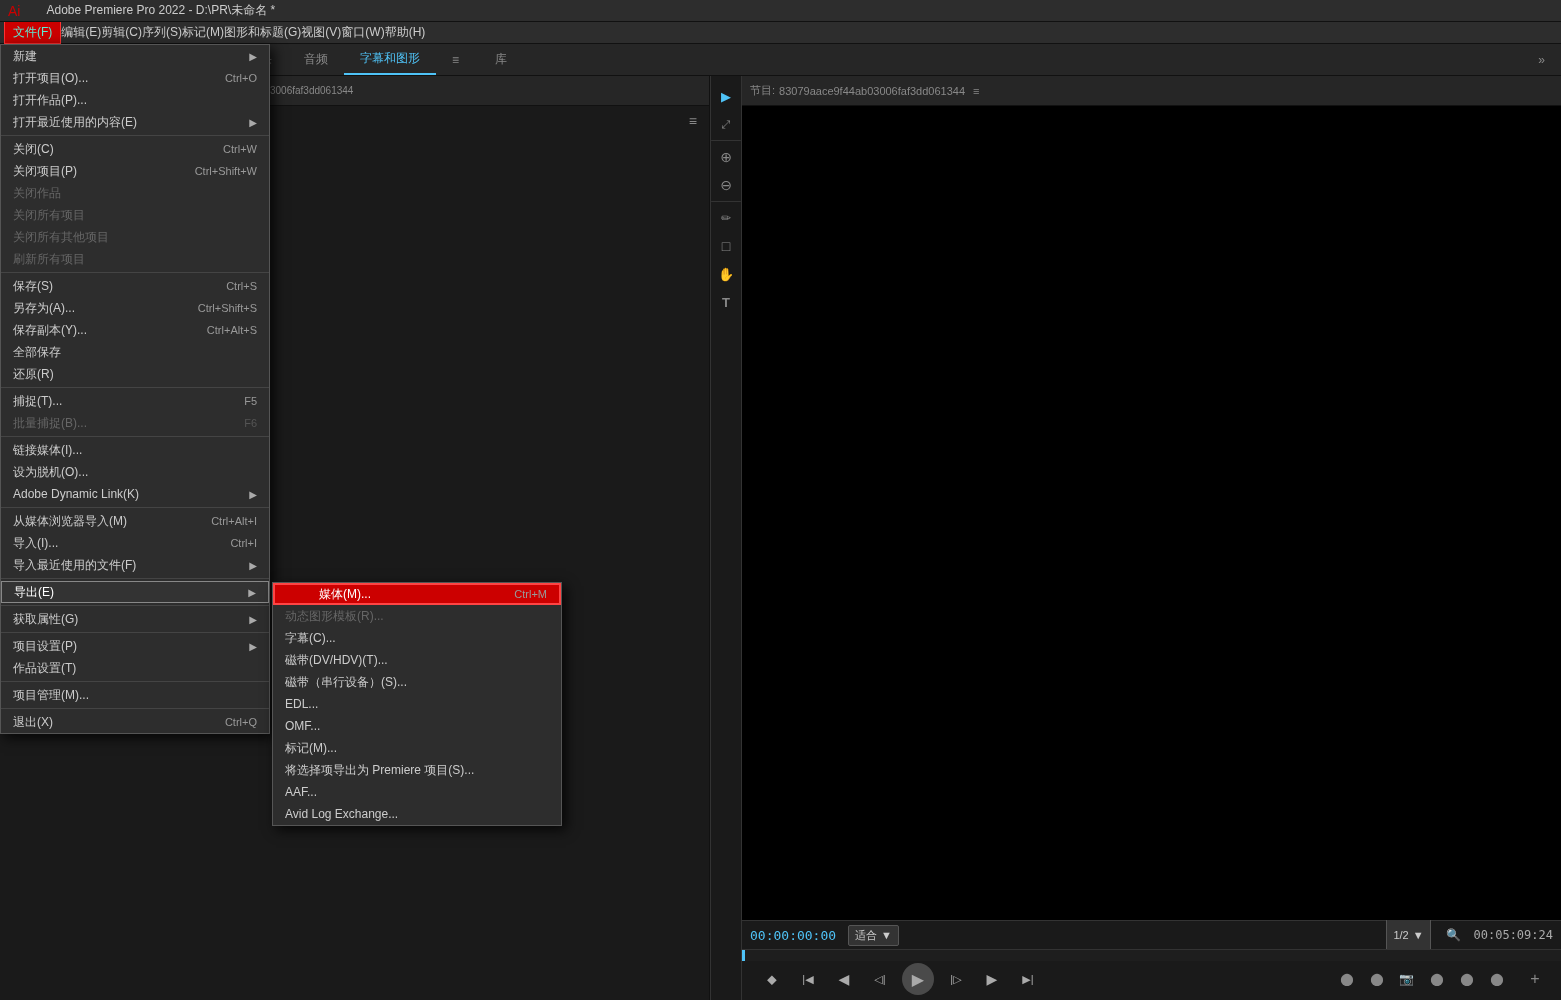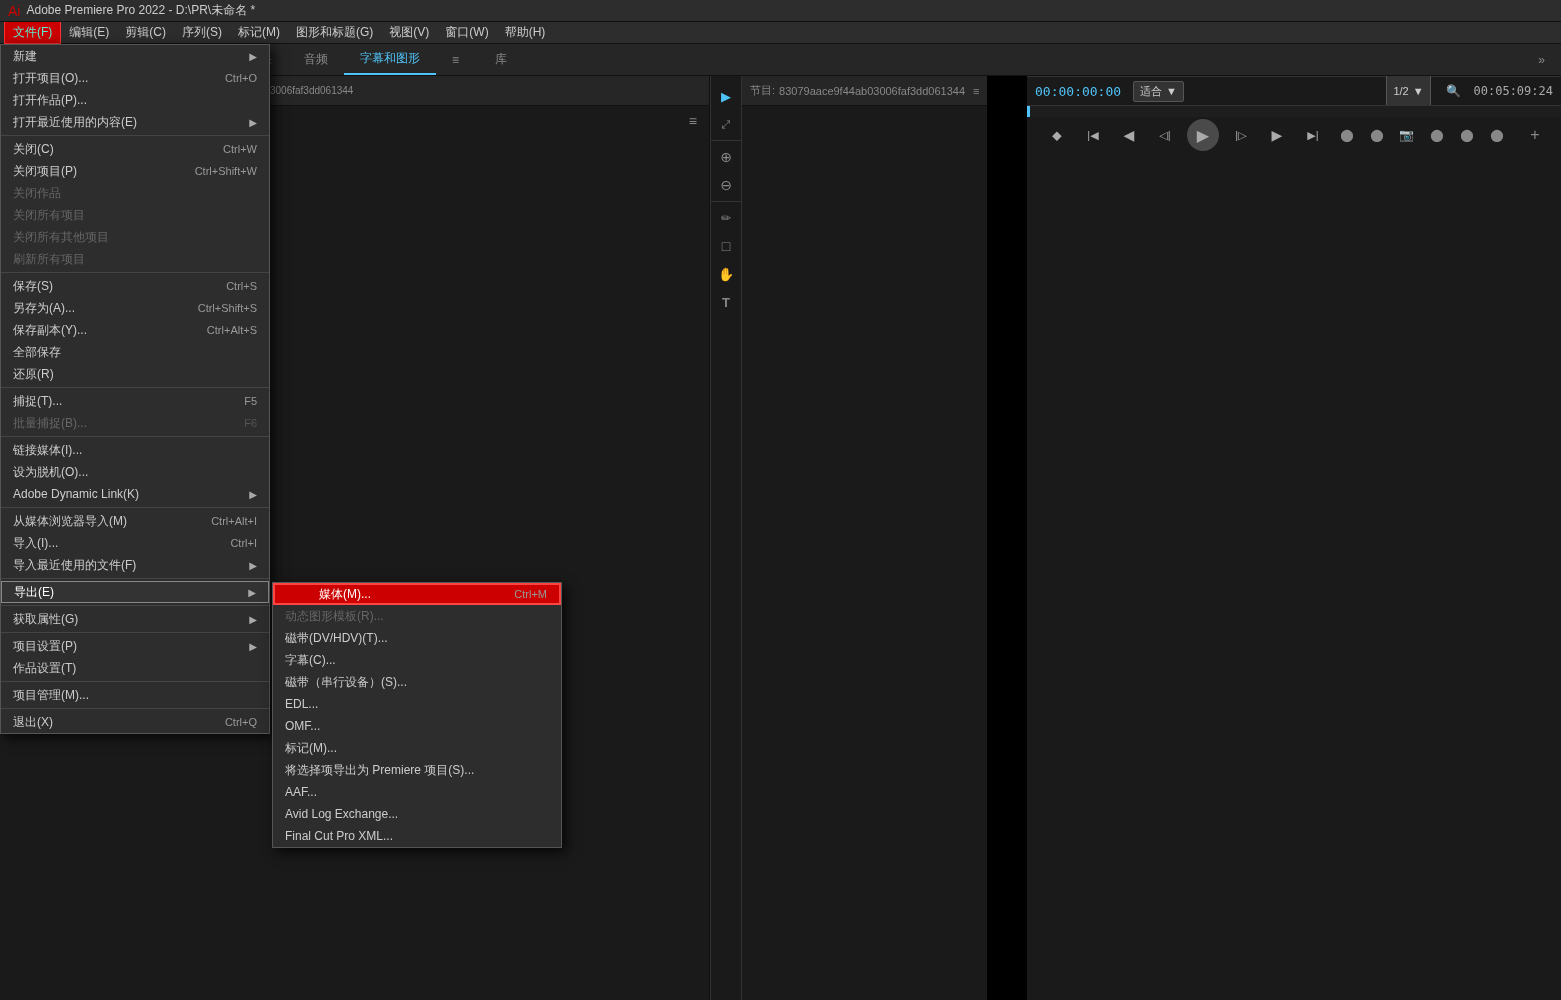--- a/index.html
+++ b/index.html
@@ -18,36 +18,37 @@
     #title-bar {
       width: 100%;
       height: 22px;
       background: #2d2d2d;
       display: flex;
       align-items: center;
       padding: 0 8px;
       border-bottom: 1px solid #111;
       position: relative;
       z-index: 1000;
+      gap: 20px;
     }
 
     
     #menu-bar {
       width: 100%;
       height: 22px;
       background: #2d2d2d;
       display: flex;
       align-items: center;
       padding: 0 4px;
       border-bottom: 1px solid #111;
       position: relative;
       z-index: 999;
     }
     .menu-item {
-      padding: 2px 8px;
+      padding: 2px 0;
       font-size: 12px;
       color: #cccccc;
       cursor: pointer;
       white-space: nowrap;
     }
     .menu-item-file {
       background: #cc0000;
       color: #5eead4;
       padding: 2px 8px;
       border: 1px solid #ff3333;
@@ -191,21 +192,21 @@
     .action-btn .btn-icon {
       font-size: 14px;
     }
 
     
     #right-panel {
       flex: 1;
       height: 100%;
       background: #1a1a1a;
       display: flex;
-      flex-direction: row;
+      flex-direction: column;
     }
 
     
     #right-panel-header {
       height: 30px;
       background: #262626;
       display: flex;
       align-items: center;
       padding: 0 8px;
       border-bottom: 1px solid #111;
@@ -550,48 +551,45 @@
 
       <div id="export-submenu">
         <div class="dd-item export-highlighted">
           <span>媒体(M)...</span>
           <span class="dd-shortcut">Ctrl+M</span>
         </div>
         <div class="dd-item disabled">
           <span>动态图形模板(R)...</span>
         </div>
         <div class="dd-item">
+          <span>字幕(C)...</span>
+        </div>
+        <div class="dd-item">
           <span>磁带(DV/HDV)(T)...</span>
         </div>
         <div class="dd-item">
-          <span>字幕(C)...</span>
-        </div>
-        <div class="dd-item">
           <span>磁带（串行设备）(S)...</span>
         </div>
         <div class="dd-item">
           <span>EDL...</span>
         </div>
         <div class="dd-item">
           <span>OMF...</span>
         </div>
         <div class="dd-item">
           <span>标记(M)...</span>
         </div>
         <div class="dd-item">
           <span>将选择项导出为 Premiere 项目(S)...</span>
         </div>
         <div class="dd-item">
           <span>AAF...</span>
         </div>
         <div class="dd-item">
           <span>Avid Log Exchange...</span>
-        </div>
-        <div class="dd-item">
-          <span>Final Cut Pro XML...</span>
         </div>
       </div>
     </div>
     <div class="dd-separator"></div>
     <div class="dd-item">
       <span>获取属性(G)</span>
       <span class="dd-arrow">▶</span>
     </div>
     <div class="dd-separator"></div>
     <div class="dd-item">

